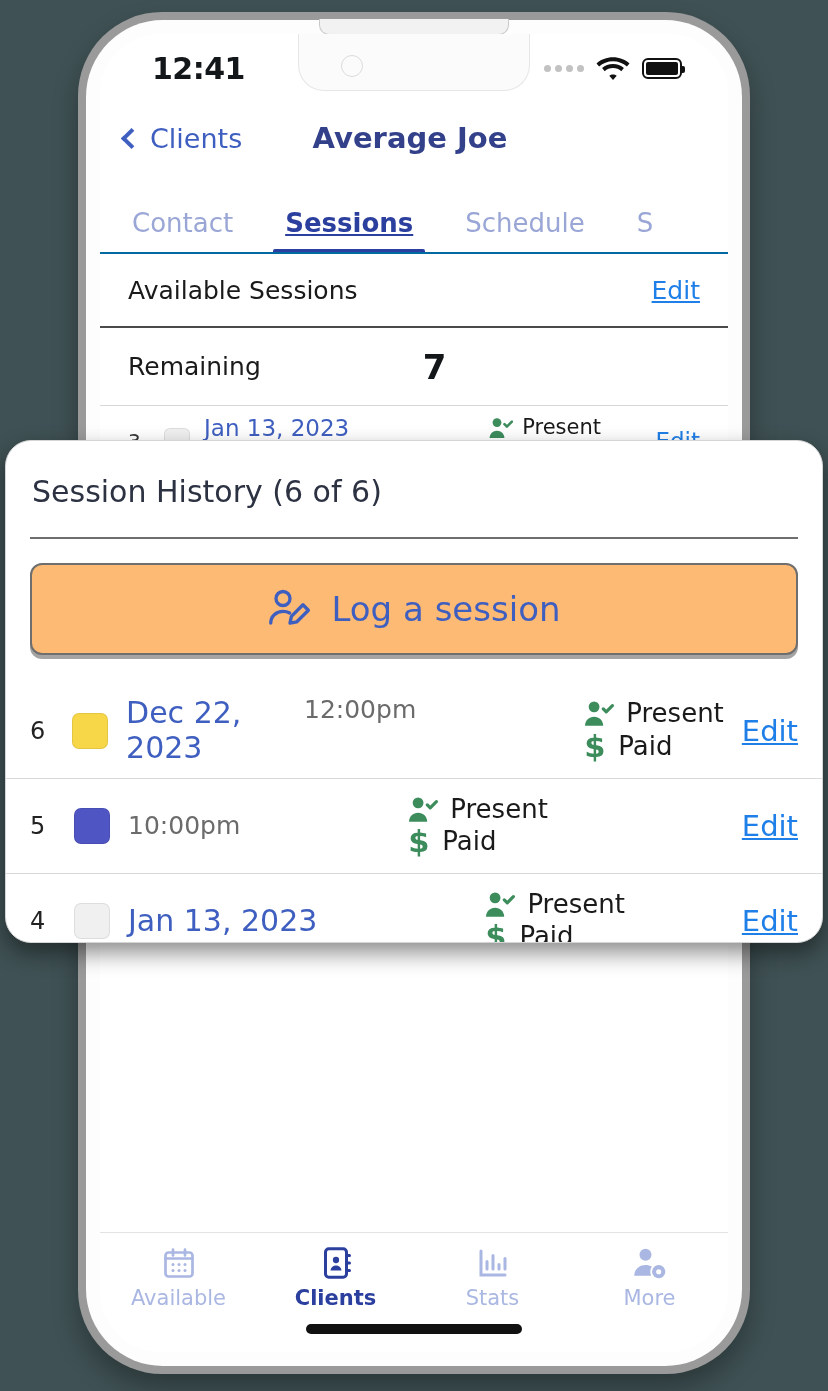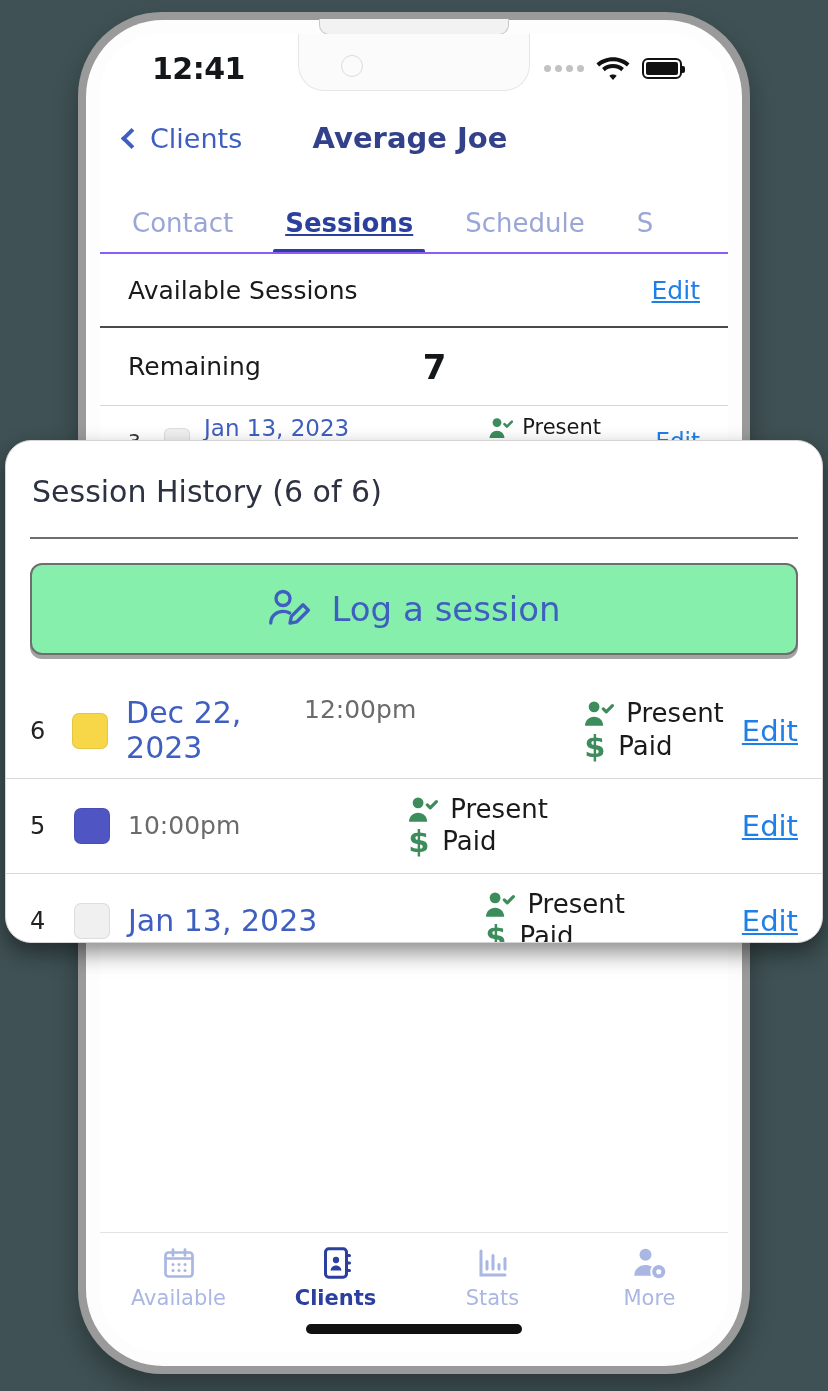--- a/index.html
+++ b/index.html
@@ -155,21 +155,21 @@
     color: #33408a;
     pointer-events: none;
   }
 
   
   .tabs {
     display: flex;
     align-items: flex-end;
     padding: 0 6px;
     height: 80px;
-    border-bottom: 2px solid #8b5cf6;
+    border-bottom: 2px solid #0369a1;
     position: relative;
     overflow: hidden;
   }
   .tab {
     flex: 0 0 auto;
     text-align: center;
     font-size: 26px;
     color: #9aa6d6;
     padding: 0 26px 14px 26px;
     position: relative;
@@ -327,21 +327,21 @@
     margin: 24px 24px 0 24px;
     height: 92px;
     border: 2px solid #6e6e6e;
     border-radius: 12px;
     box-shadow: 0 4px 0 rgba(90,90,90,0.55);
     display: flex;
     align-items: center;
     justify-content: center;
     gap: 18px;
     cursor: pointer;
-    background: #86efac;
+    background: #fdba74;
   }
   .log-btn .lbl {
     font-size: 34px;
     color: #3f5fc0;
   }
 
   .modal-list { margin-top: 28px; }
   .m-row {
     display: flex;
     align-items: center;

